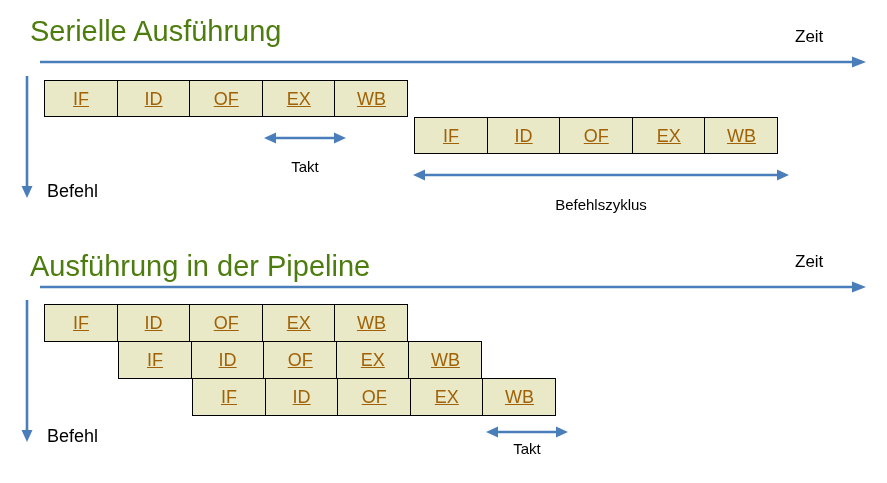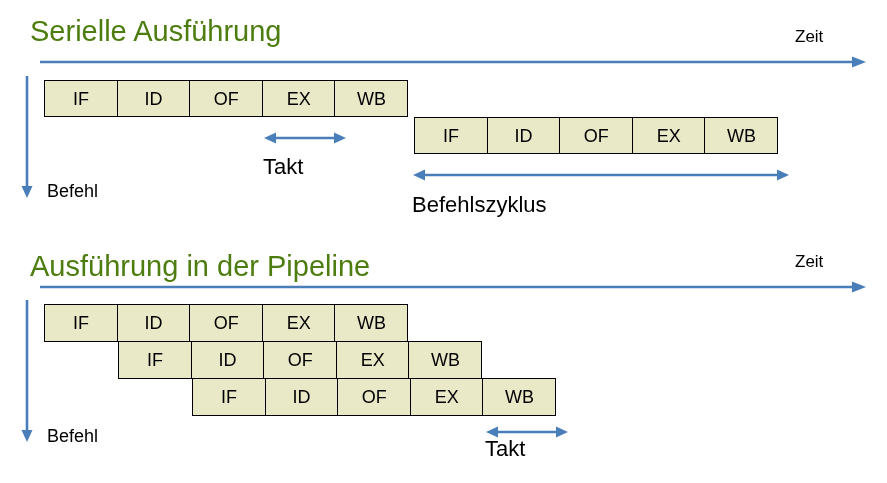--- a/index.html
+++ b/index.html
@@ -50,30 +50,31 @@
   
   .stage-box {
     box-sizing: border-box;
     background: #E9E9C8;
     border: 1.4px solid #000000;
     font-size: 18px;
     line-height: 1;
     display: flex;
     align-items: center;
     justify-content: center;
-    color: #000000;
+    color: #a16207;
     white-space: nowrap;
+    text-decoration: underline;
   }
 
   
   .measure svg { display: block; }
   .measure-label {
-    font-size: 22px;
+    font-size: 15px;
     line-height: 21px;
-    text-align: left;
+    text-align: center;
     white-space: nowrap;
   }
 </style>
 </head>
 <body>
 
 <div class="abs" style="left:0; top:0; width:887px; height:240px;">
 
   <div class="abs section-title" style="left:30px; top:14px;">Serielle Ausführung</div>
 

